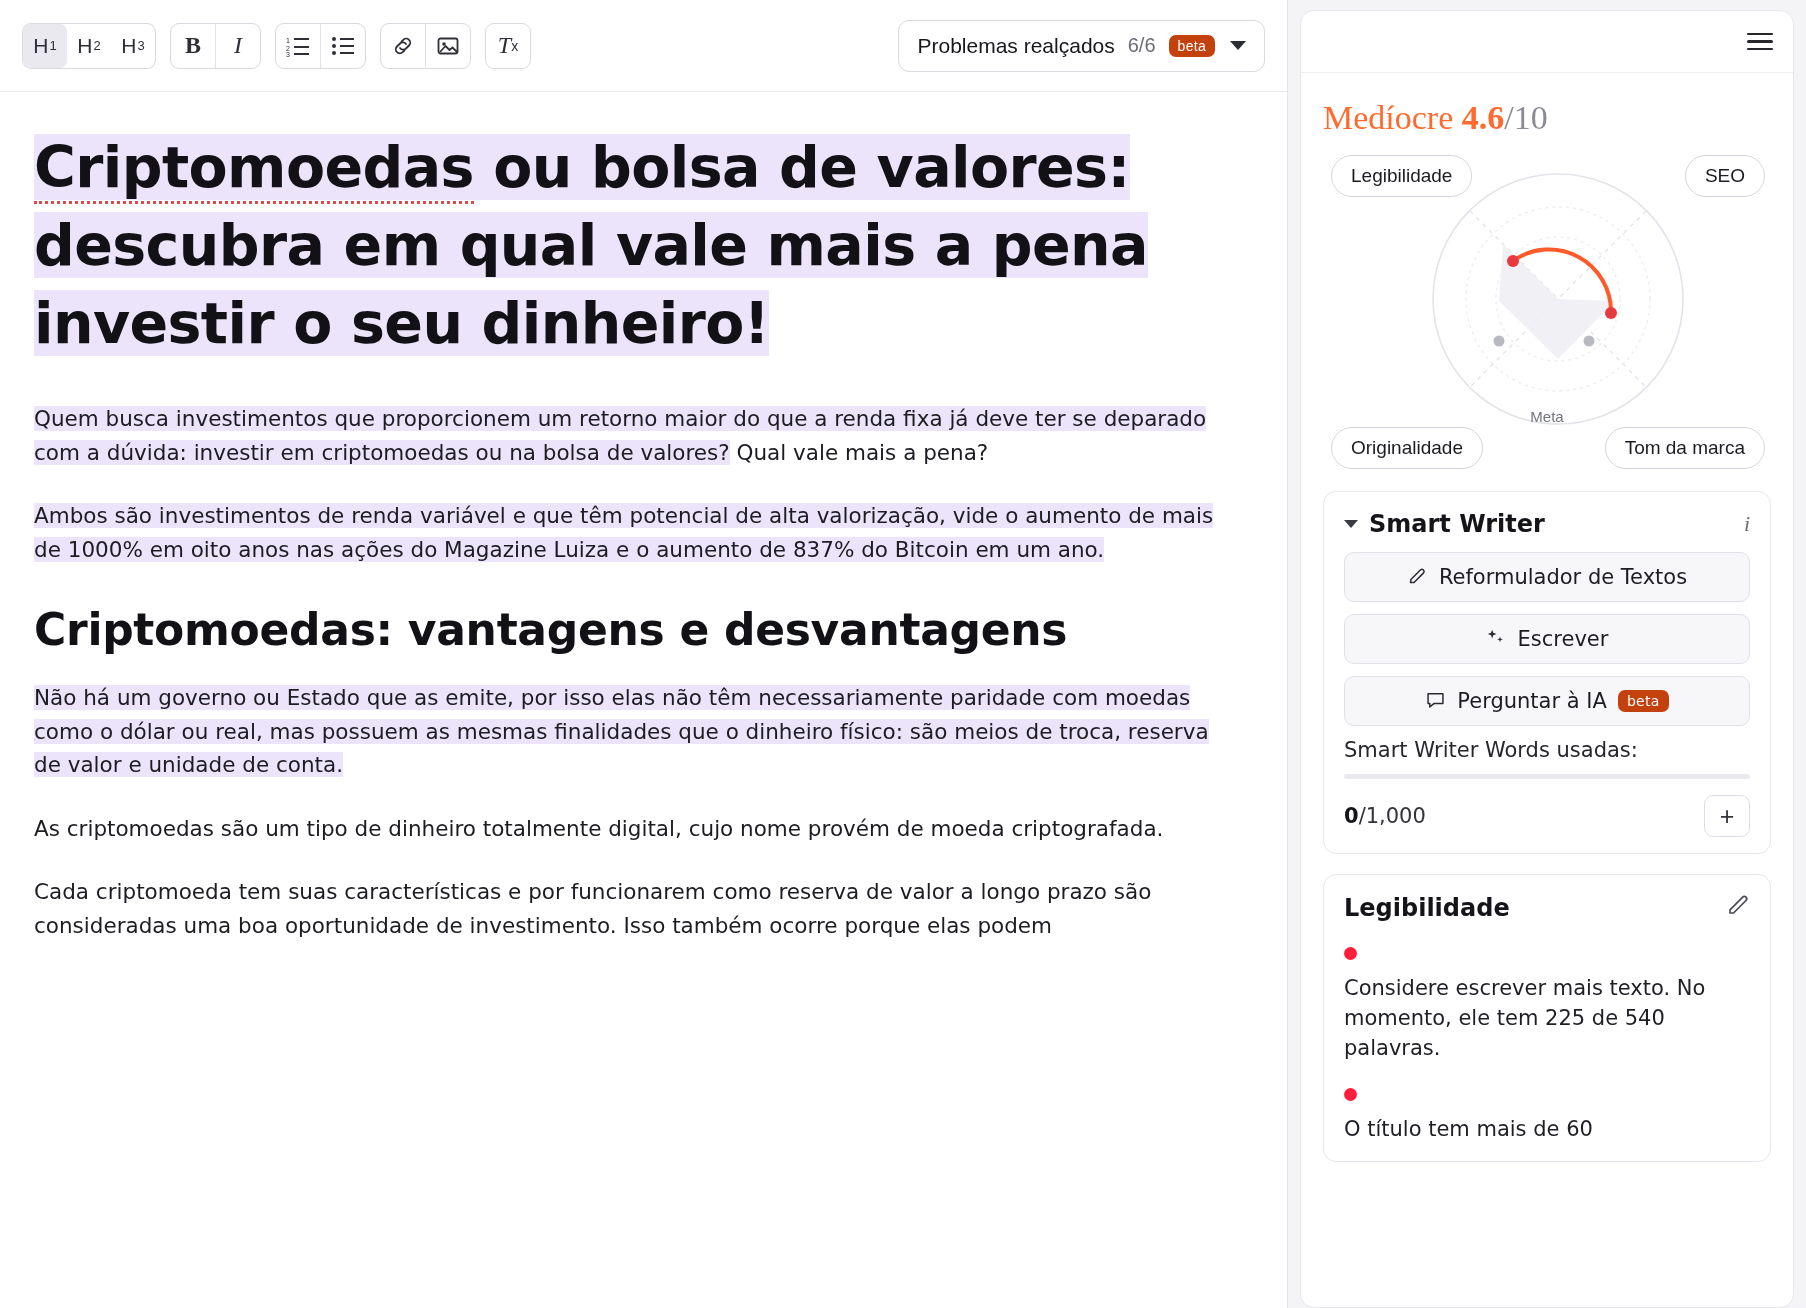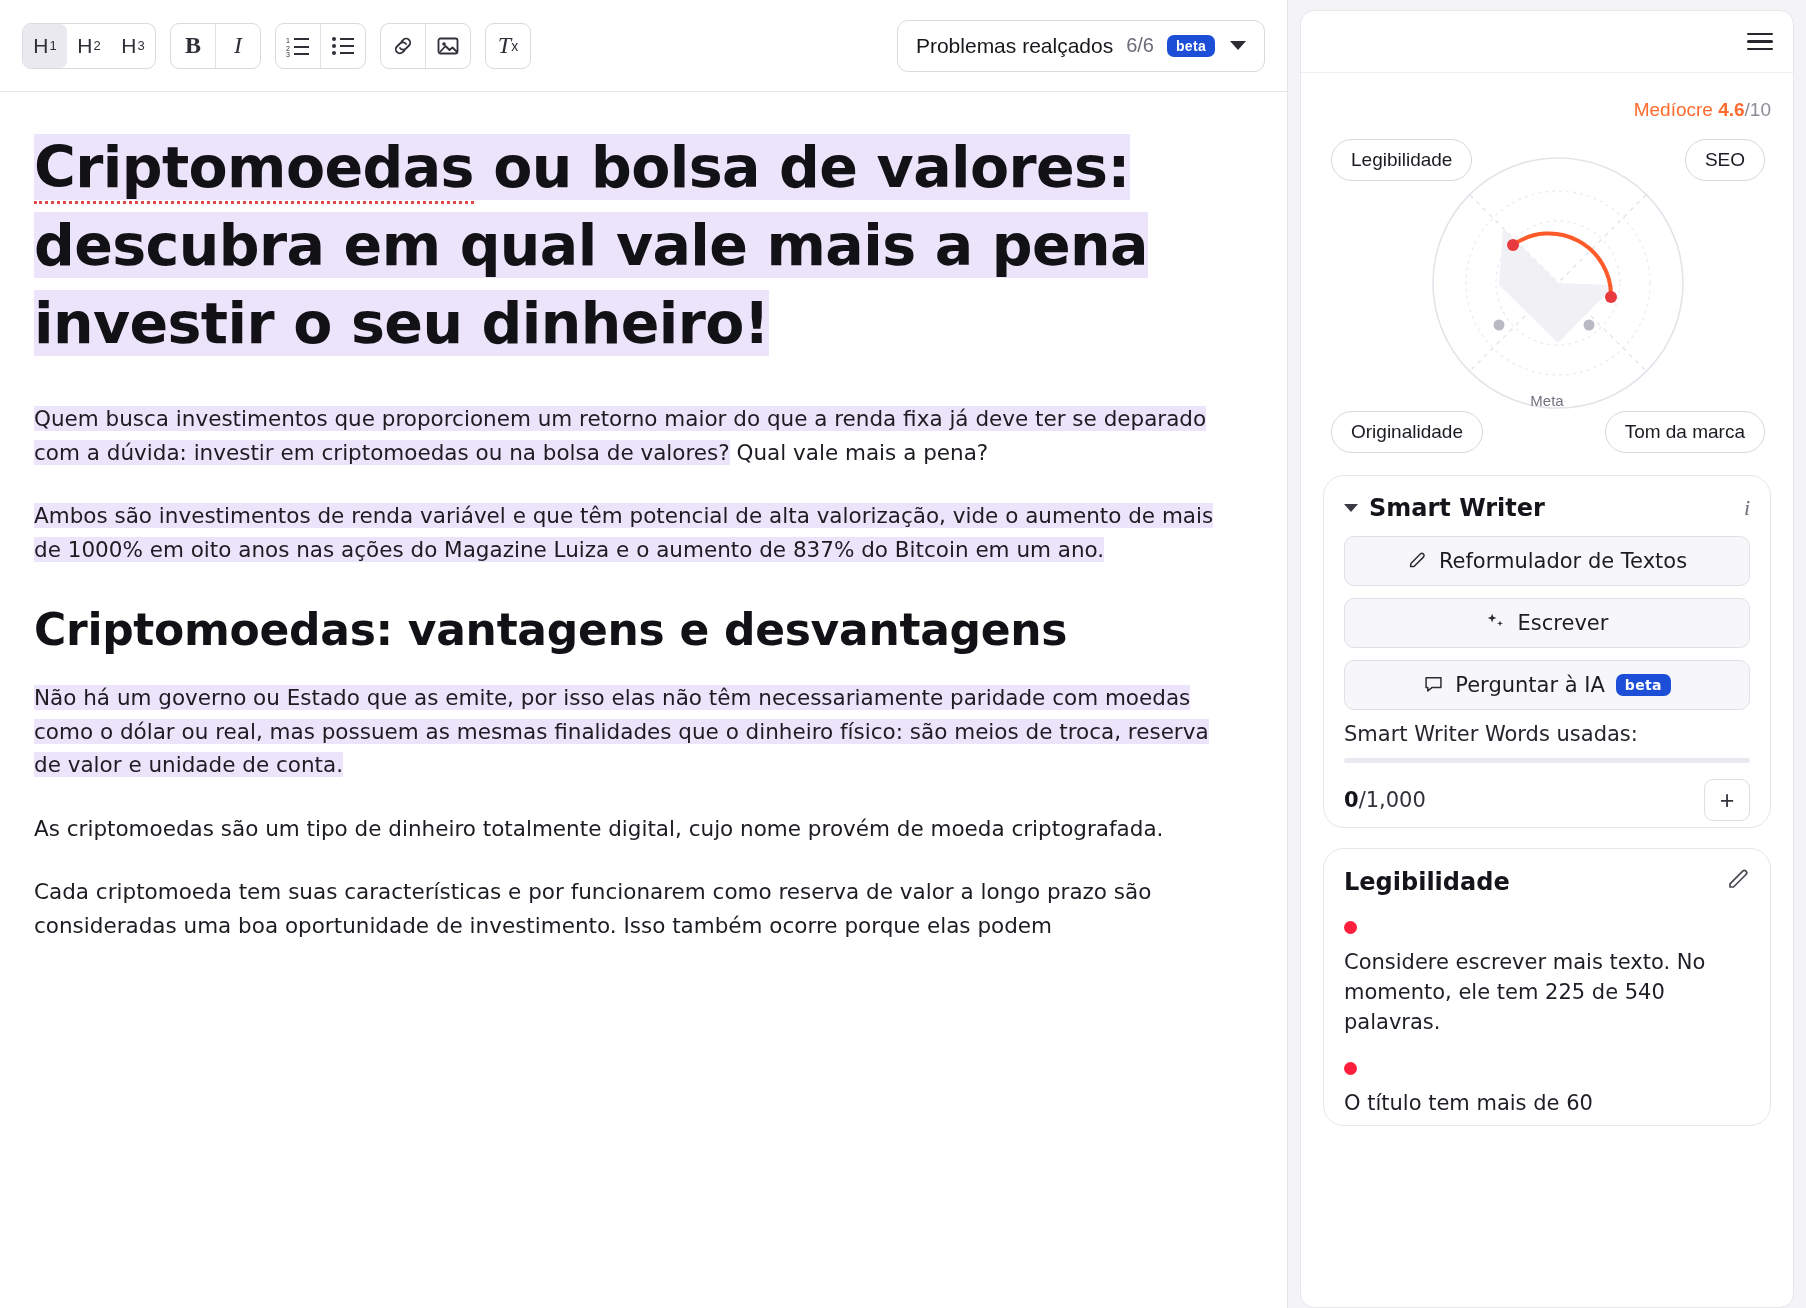--- a/index.html
+++ b/index.html
@@ -92,24 +92,24 @@
   }
   .issues-chip .label {
     font-size: 21px;
     color: #17171c;
   }
   .issues-chip .count {
     font-size: 20px;
     color: #6c6c79;
   }
   .beta-badge {
-    background: #1d4ed8;
+    background: #c2410c;
     color: #fff;
     font-size: 14px;
-    font-weight: bold;
+    font-weight: normal;
     border-radius: 7px;
     padding: 3px 9px;
     letter-spacing: .3px;
   }
   .chev {
     width: 0; height: 0;
     border-left: 8px solid transparent;
     border-right: 8px solid transparent;
     border-top: 9px solid #2c2c33;
     margin-left: 2px;
@@ -206,25 +206,25 @@
     border-radius: 2px;
   }
 
   .sb-scroll {
     flex: 1;
     overflow: hidden;
     padding: 16px 22px 0 22px;
   }
 
   .score-line {
-    text-align: right;
-    font-size: 19px;
+    text-align: left;
+    font-size: 34px;
     color: #ff6a2e;
     margin: 10px 0 4px 0;
-    font-family: Liberation Sans, sans-serif;
+    font-family: Liberation Serif, serif;
   }
   .score-line .num { font-weight: bold; }
   .score-line .den { color: #8b8b96; }
 
   .radar-wrap {
     position: relative;
     height: 330px;
     margin-top: 2px;
   }
   .radar-wrap svg { position: absolute; left: 0; top: 0; }
@@ -248,23 +248,23 @@
     position: absolute;
     left: 50%;
     transform: translateX(-50%);
     bottom: 46px;
     font-size: 15px;
     color: #73737f;
   }
 
   .card {
     border: 1px solid #e6e6ec;
-    border-radius: 21px;
-    background: #fff;
-    padding: 18px 20px 6px 20px;
+    border-radius: 13px;
+    background: #fff;
+    padding: 18px 20px 16px 20px;
     margin-top: 20px;
   }
   .card-head {
     display: flex;
     align-items: center;
     gap: 11px;
     margin-bottom: 14px;
   }
   .card-title {
     font-size: 24px;

